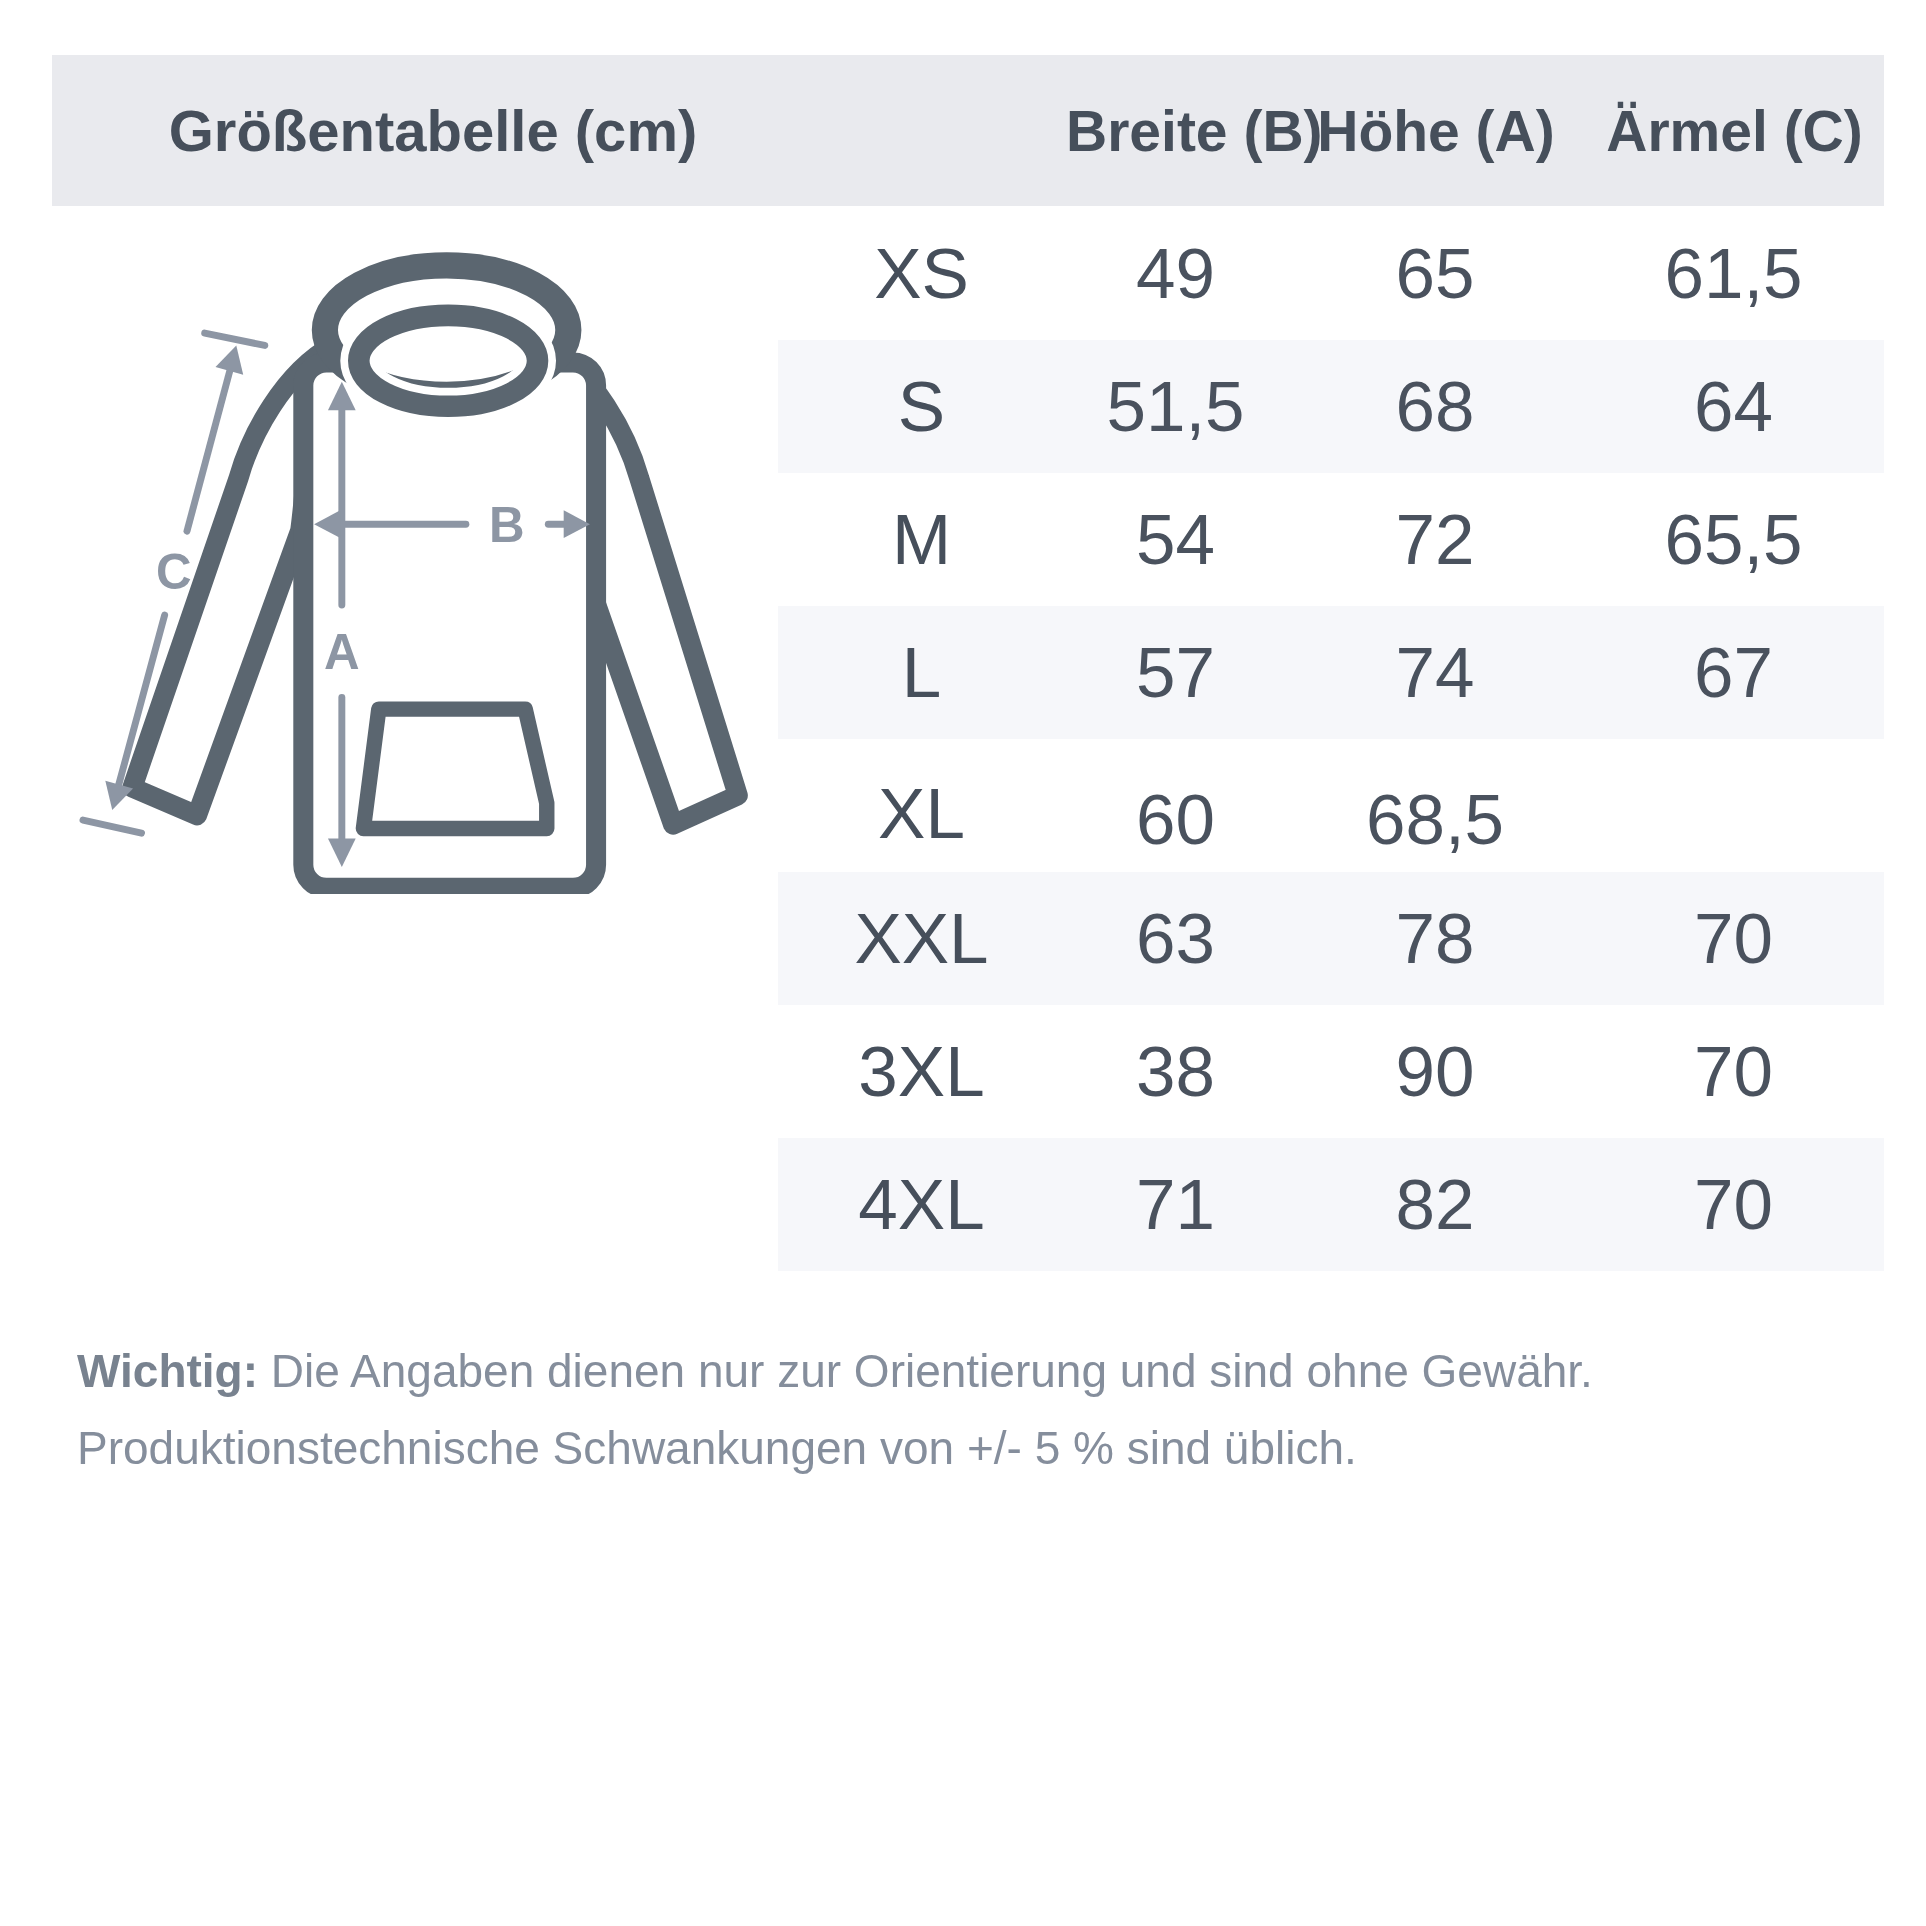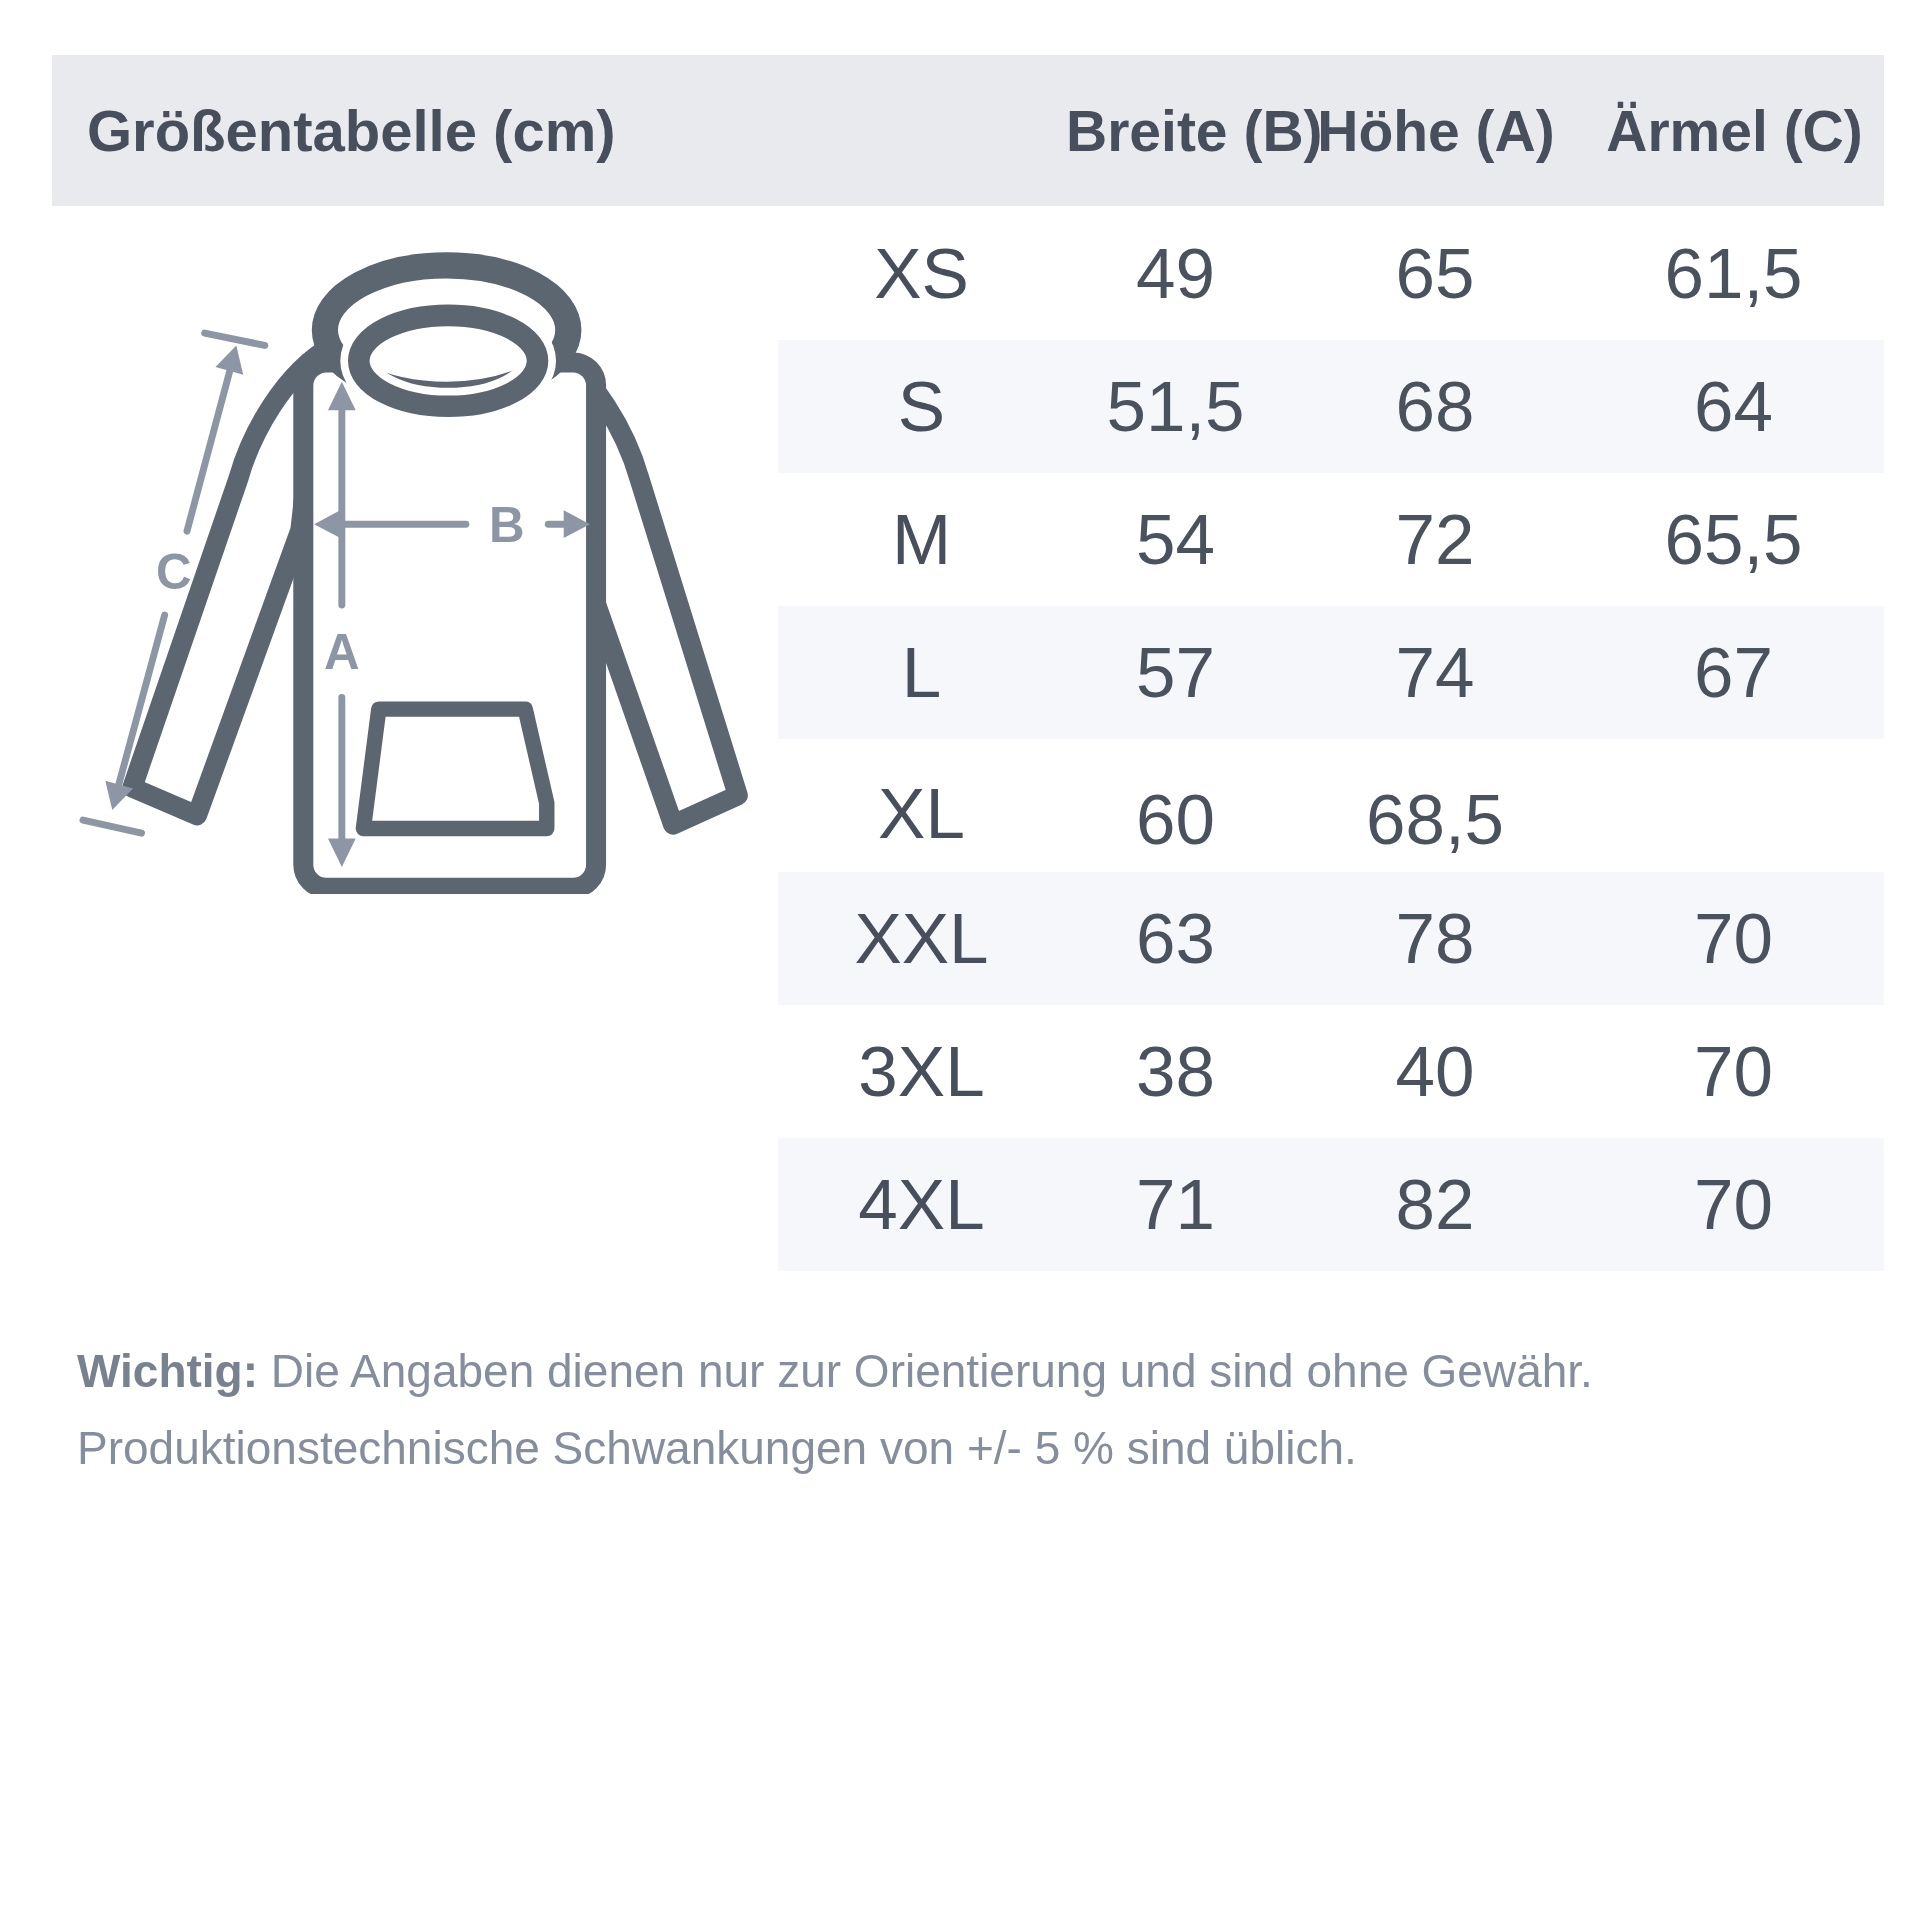--- a/index.html
+++ b/index.html
@@ -7,21 +7,21 @@
     position:relative;width:1926px;height:1926px;background:#ffffff;overflow:hidden;
     font-family:"Liberation Sans", sans-serif;color:#464f5b;
   }
   
   .header-bar{
     position:absolute;left:52px;top:55px;width:1832px;height:151px;
     background:#e9eaee;display:grid;grid-template-columns:727px 287px 221px 298px 299px;
     align-items:center;
   }
   .header-title{
-    padding-left:35px;font-size:58px;font-weight:bold;color:#464f5b;white-space:nowrap;
+    padding-left:35px;font-size:58px;font-weight:bold;color:#464f5b;white-space:nowrap;text-align:center;
   }
   .header-col{
     font-size:57px;font-weight:bold;color:#464f5b;text-align:center;white-space:nowrap;
   }
   
   .size-table{
     position:absolute;left:778px;top:207px;width:1106px;
   }
   .size-row{
     display:grid;grid-template-columns:287px 221px 298px 299px;height:133px;align-items:center;
@@ -142,21 +142,21 @@
     </div>
     <div class="size-row">
       <div class="cell cell-size">XXL</div>
       <div class="cell cell-val">63</div>
       <div class="cell cell-val">78</div>
       <div class="cell cell-val">70</div>
     </div>
     <div class="size-row">
       <div class="cell cell-size">3XL</div>
       <div class="cell cell-val">38</div>
-      <div class="cell cell-val">40</div>
+      <div class="cell cell-val">90</div>
       <div class="cell cell-val">70</div>
     </div>
     <div class="size-row">
       <div class="cell cell-size">4XL</div>
       <div class="cell cell-val">71</div>
       <div class="cell cell-val">82</div>
       <div class="cell cell-val">70</div>
     </div>
   </div>
 

